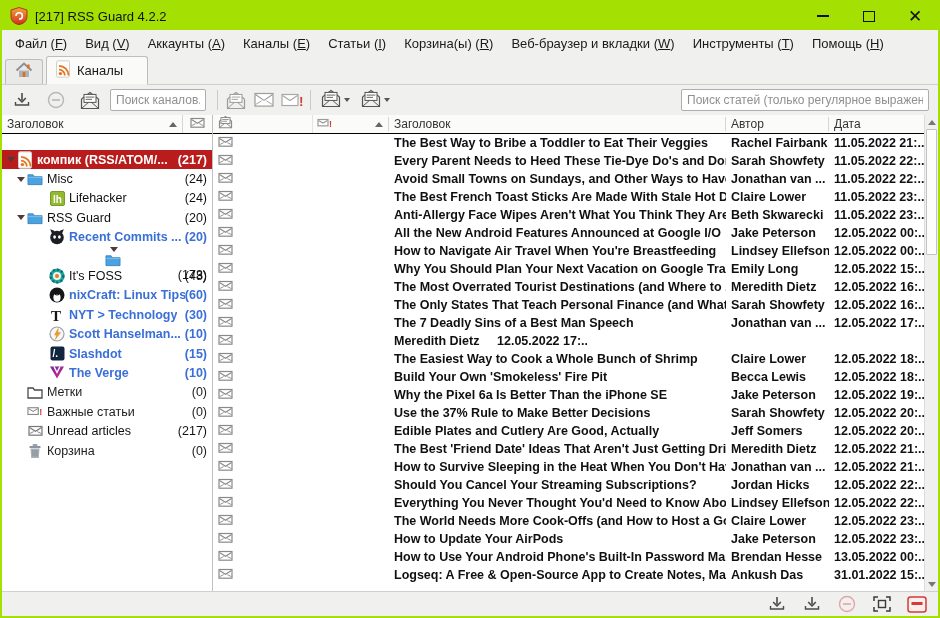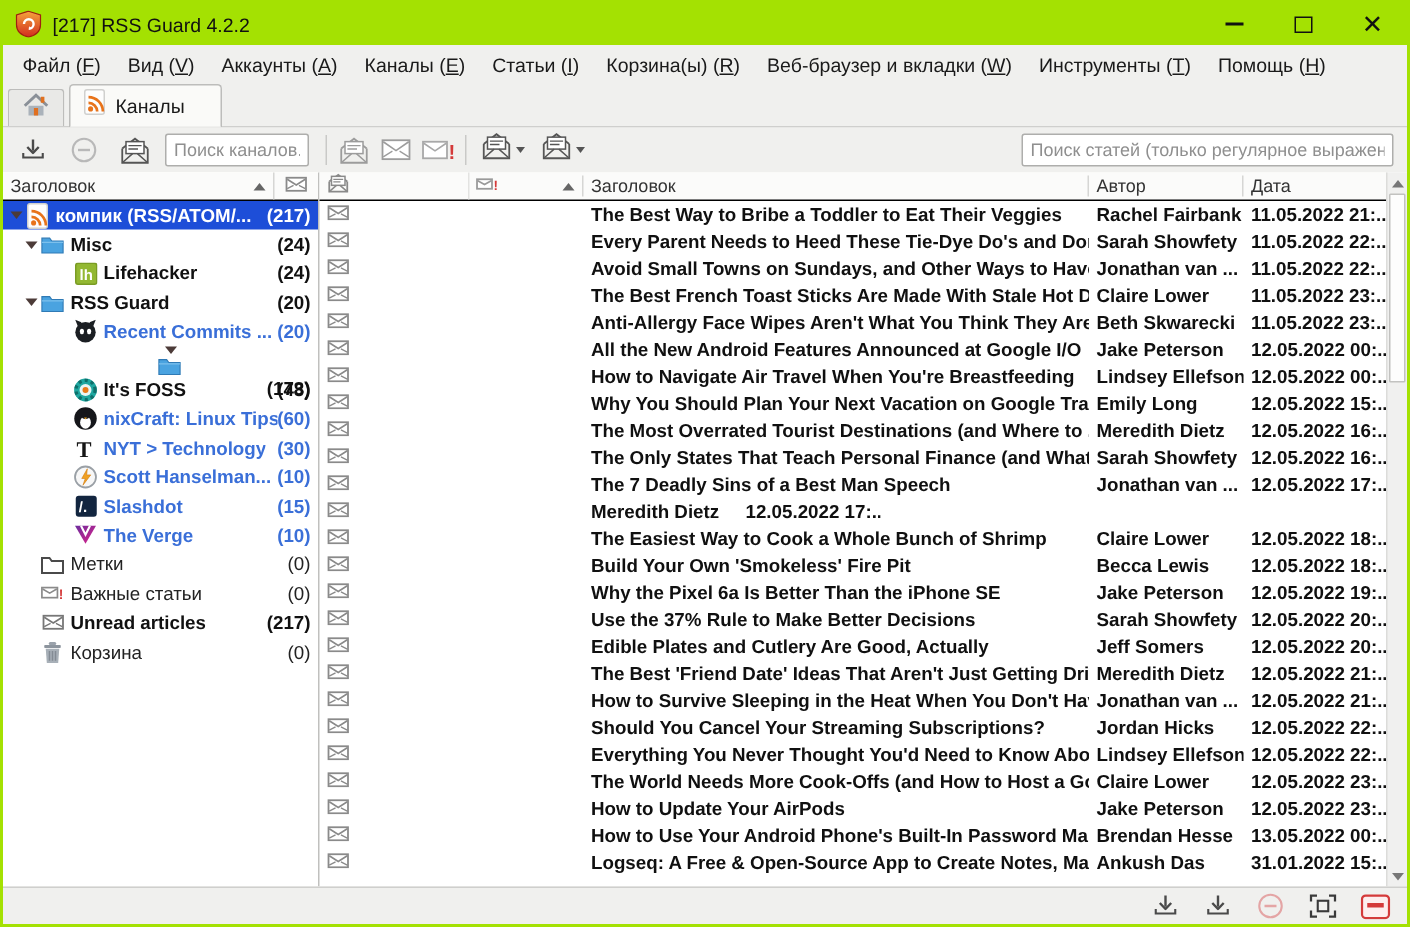--- a/index.html
+++ b/index.html
@@ -47,24 +47,24 @@
   .arr-up{width:0;height:0;border-left:4px solid transparent;border-right:4px solid transparent;border-bottom:5px solid #666;margin:0 5px;flex:none;}
   .fh-env{width:30px;flex:none;border-left:1px solid #d6d6d4;display:flex;align-items:center;justify-content:center;height:100%;box-sizing:border-box;}
 
   .tree{flex:1;overflow:hidden;}
   .tree-row{height:19.4px;display:flex;align-items:center;font-size:12.5px;white-space:nowrap;}
   .tree-row .expander{width:9px;flex:none;display:flex;justify-content:center;}
   .exp-tri{width:0;height:0;border-left:4px solid transparent;border-right:4px solid transparent;border-top:5px solid #4c3b38;}
   .ticon{width:16px;height:16px;flex:none;margin:0 4px 0 2px;display:flex;align-items:center;justify-content:center;}
   .tlabel{overflow:hidden;text-overflow:clip;}
   .tcount{margin-left:auto;padding-right:5px;flex:none;}
-  .st-bold{font-weight:bold;color:#111;}
+  .st-bold{font-weight:normal;color:#111;}
   .st-blue{font-weight:bold;color:#3a6fd8;}
   .st-reg{font-weight:normal;color:#222;}
-  .tree-row.selected{background:#1d4ed8;}
+  .tree-row.selected{background:#b91c1c;margin-top:16px;}
   .tree-row.selected .tlabel,.tree-row.selected .tcount{color:#fff;font-weight:bold;}
 
   .articles-panel{flex:1;display:flex;min-width:0;}
   .articles-main{flex:1;display:flex;flex-direction:column;min-width:0;}
   .ah{display:flex;}
   .col-read{width:100px;flex:none;display:flex;align-items:center;padding-left:5px;box-sizing:border-box;border-right:1px solid #e3e3e1;}
   .col-imp{width:76px;flex:none;display:flex;align-items:center;padding-left:4px;box-sizing:border-box;border-right:1px solid #d6d6d4;}
   .col-imp .arr-up{margin-left:auto;}
   .col-title{flex:1;min-width:0;padding-left:5px;overflow:hidden;white-space:nowrap;border-right:1px solid #d6d6d4;}
   .col-author{width:103px;flex:none;padding-left:5px;box-sizing:border-box;overflow:hidden;white-space:nowrap;border-right:1px solid #d6d6d4;}

